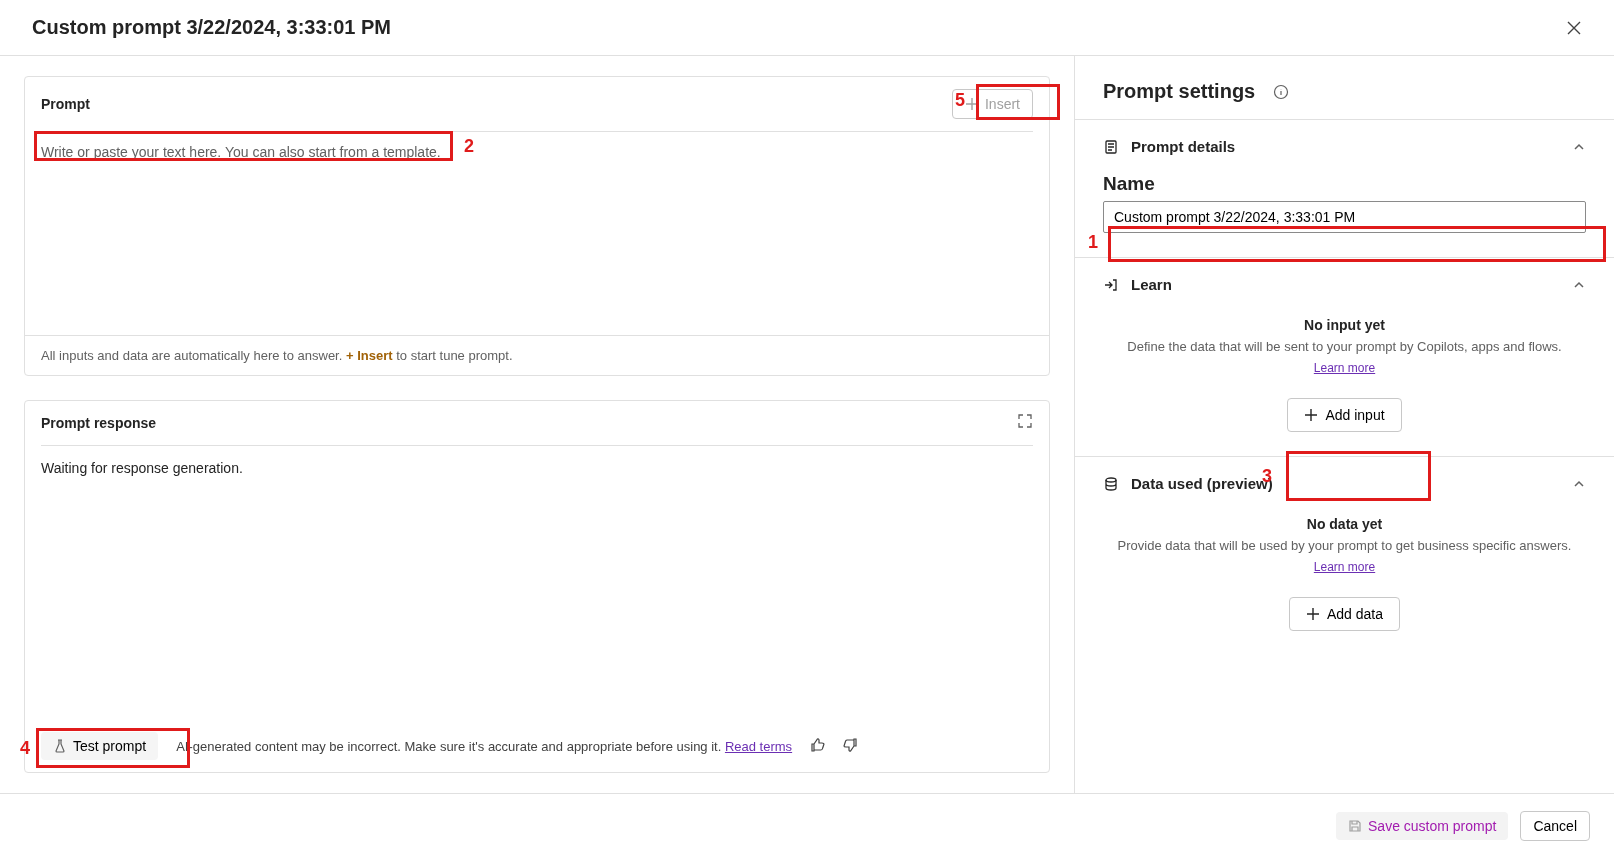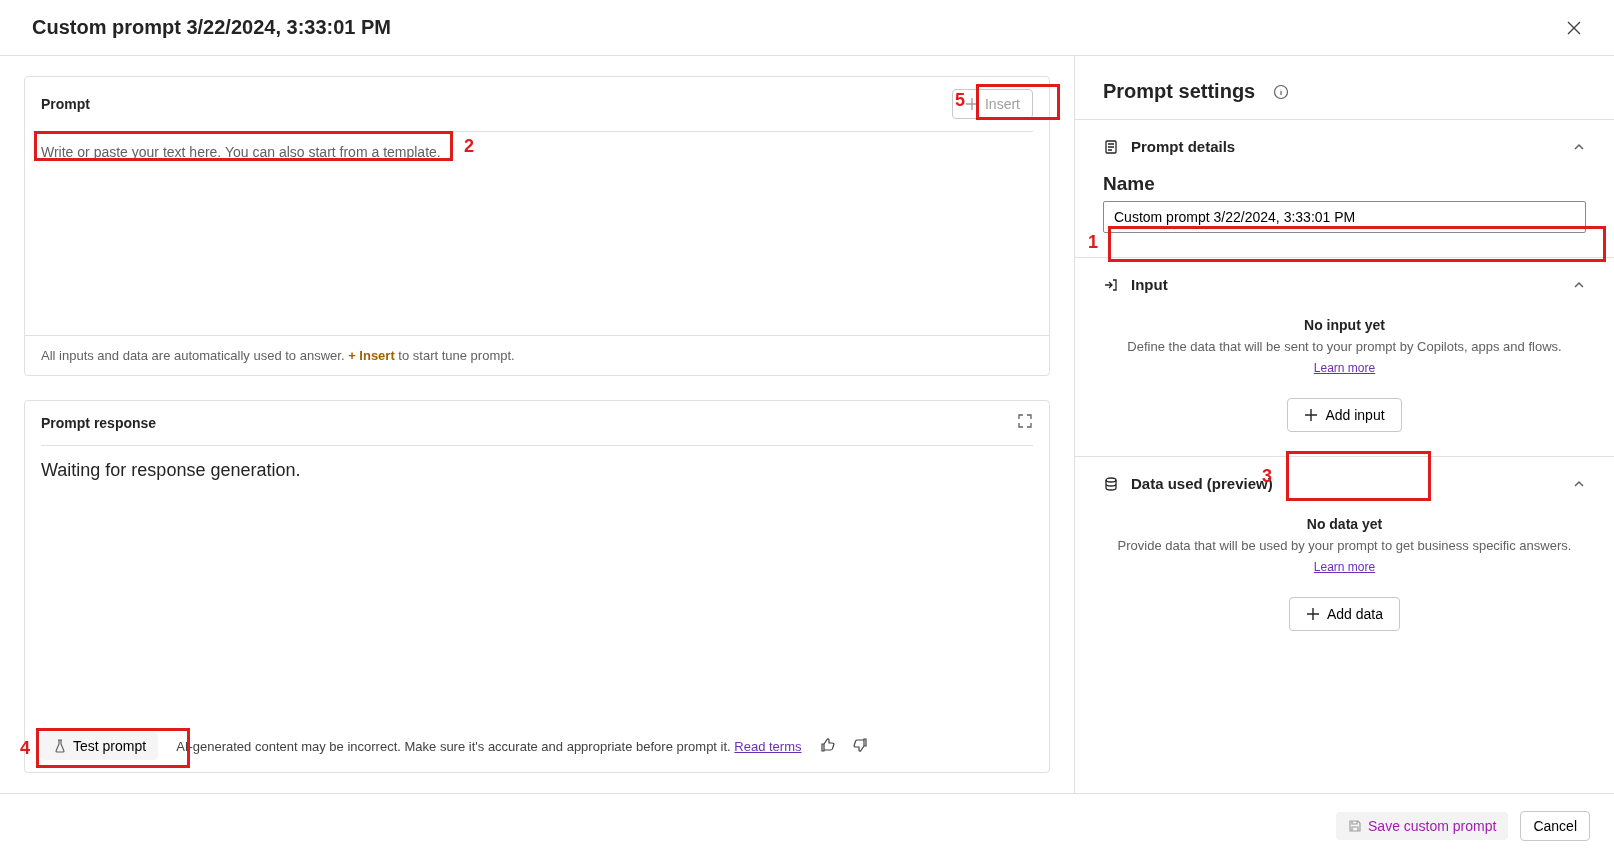--- a/index.html
+++ b/index.html
@@ -26,21 +26,21 @@
   .prompt-area .link { text-decoration:underline; cursor:pointer; }
   .helper-row { border-top:1px solid #e0e0e0; padding:12px 16px; font-size:13px; color:#616161; }
   .helper-row b { font-weight:600; color:#a16207; }
 
   .btn { display:inline-flex; align-items:center; gap:6px; padding:6px 12px; border:1px solid #c8c8c8; border-radius:4px; background:#fff; font-size:14px; cursor:pointer; }
   .btn.ghost-disabled { color:#a0a0a0; cursor:default; }
   .btn.subtle { background:#f5f5f5; border:none; }
   .btn.primary-disabled { background:#f3f3f3; color:#a21caf; border:none; cursor:default; }
 
   
-  .resp-body { flex:1; padding:14px 16px; font-size:18px; color:#242424; }
+  .resp-body { flex:1; padding:14px 16px; font-size:14px; color:#242424; }
   .resp-footer { display:flex; align-items:center; gap:18px; padding:12px 16px; font-size:13px; color:#424242; }
   .thumbs { display:flex; gap:16px; }
 
   
   .settings-head { padding:24px 28px 16px 28px; display:flex; align-items:center; gap:18px; }
   .settings-head h2 { font-size:20px; font-weight:600; }
   .section { border-top:1px solid #e0e0e0; }
   .sec-head { display:flex; align-items:center; gap:12px; padding:18px 28px; cursor:pointer; }
   .sec-head h3 { font-size:15px; font-weight:600; flex:1; }
   .sec-body { padding:0 28px 24px 28px; }
@@ -91,21 +91,21 @@
           <span>Insert</span>
         </button>
       </div>
       <div class="rule"></div>
       <div class="prompt-area">
         <span>
           <span>Write or paste your text here. You can also </span><span class="link">start from a template</span><span>.</span>
         </span>
       </div>
       <div class="helper-row">
-        <span>All inputs and data are automatically used to answer. </span><b>+ Insert</b><span> to start tune prompt.</span>
+        <span>All inputs and data are automatically here to answer. </span><b>+ Insert</b><span> to start tune prompt.</span>
       </div>
     </div>
 
     <div class="card card-response">
       <div class="card-head">
         <h2>Prompt response</h2>
         <div>
           <svg width="16" height="16" viewBox="0 0 16 16" fill="none" stroke="#616161" stroke-width="1.3">
               <path d="M2 6 V2 H6 M10 2 H14 V6 M14 10 V14 H10 M6 14 H2 V10"></path>
             </svg>
@@ -114,21 +114,21 @@
       <div class="rule"></div>
       <div class="resp-body">Waiting for response generation.</div>
       <div class="resp-footer">
         <button class="btn subtle">
           <svg width="14" height="14" viewBox="0 0 14 14" fill="none" stroke="#616161" stroke-width="1.2">
               <path d="M5 1 H9 M6 1 V5 L3 12 A1 1 0 0 0 4 13 H10 A1 1 0 0 0 11 12 L8 5 V1"></path>
             </svg>
           <span>Test prompt</span>
         </button>
         <span>
-          <span>AI-generated content may be incorrect. Make sure it's accurate and appropriate before prompt it. </span><span class="link-purple">Read terms</span>
+          <span>AI-generated content may be incorrect. Make sure it's accurate and appropriate before using it. </span><span class="link-purple">Read terms</span>
         </span>
         <div class="thumbs">
           <span>
             <svg width="16" height="16" viewBox="0 0 16 16" fill="none" stroke="#424242" stroke-width="1.2">
                 <path d="M4 7 H2 V14 H4 Z M4 13 H11 C12 13 12.5 12 12.7 11 L14 7 C14 6 13 6 12 6 H9 V3 C9 2 8 1.5 7.5 2 L4 7"></path>
               </svg>
           </span>
           <span>
             <svg width="16" height="16" viewBox="0 0 16 16" fill="none" stroke="#424242" stroke-width="1.2">
                 <path d="M12 9 H14 V2 H12 Z M12 3 H5 C4 3 3.5 4 3.3 5 L2 9 C2 10 3 10 4 10 H7 V13 C7 14 8 14.5 8.5 14 L12 9"></path>
@@ -163,21 +163,21 @@
         <label class="field-label">Name</label>
         <input class="text-input" value="Custom prompt 3/22/2024, 3:33:01 PM" style="">
       </div>
     </div>
 
     <div class="section">
       <div class="sec-head">
         <svg width="16" height="16" viewBox="0 0 16 16" fill="none" stroke="#242424" stroke-width="1.3">
             <path d="M10 3 H13 V13 H10 M2 8 H9 M6 5 L9 8 L6 11"></path>
           </svg>
-        <h3>Input</h3>
+        <h3>Learn</h3>
         <svg width="14" height="14" viewBox="0 0 14 14" fill="none" stroke="#616161" stroke-width="1.5">
             <path d="M3 9 L7 5 L11 9"></path>
           </svg>
       </div>
       <div class="sec-body">
         <div class="empty-block">
           <h4>No input yet</h4>
           <p>Define the data that will be sent to your prompt by Copilots, apps and flows.</p>
           <span class="learn">Learn more</span>
         </div>

